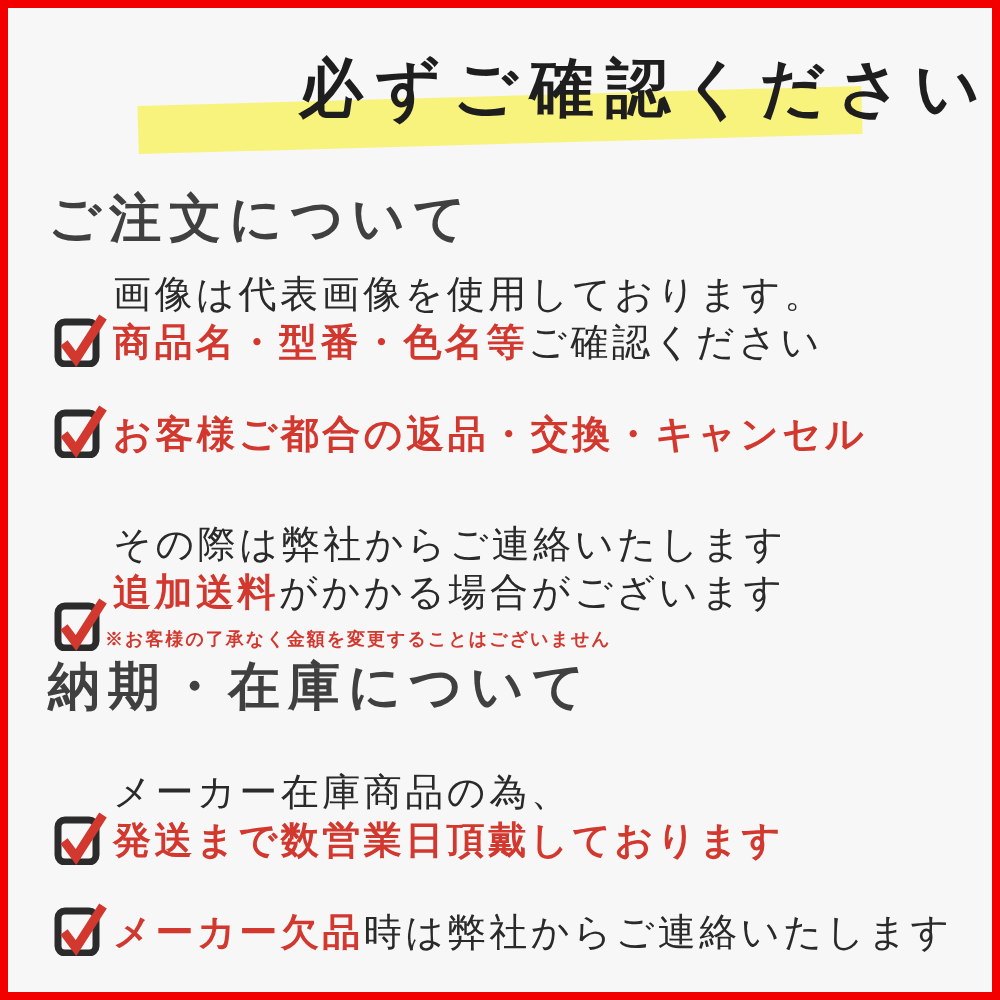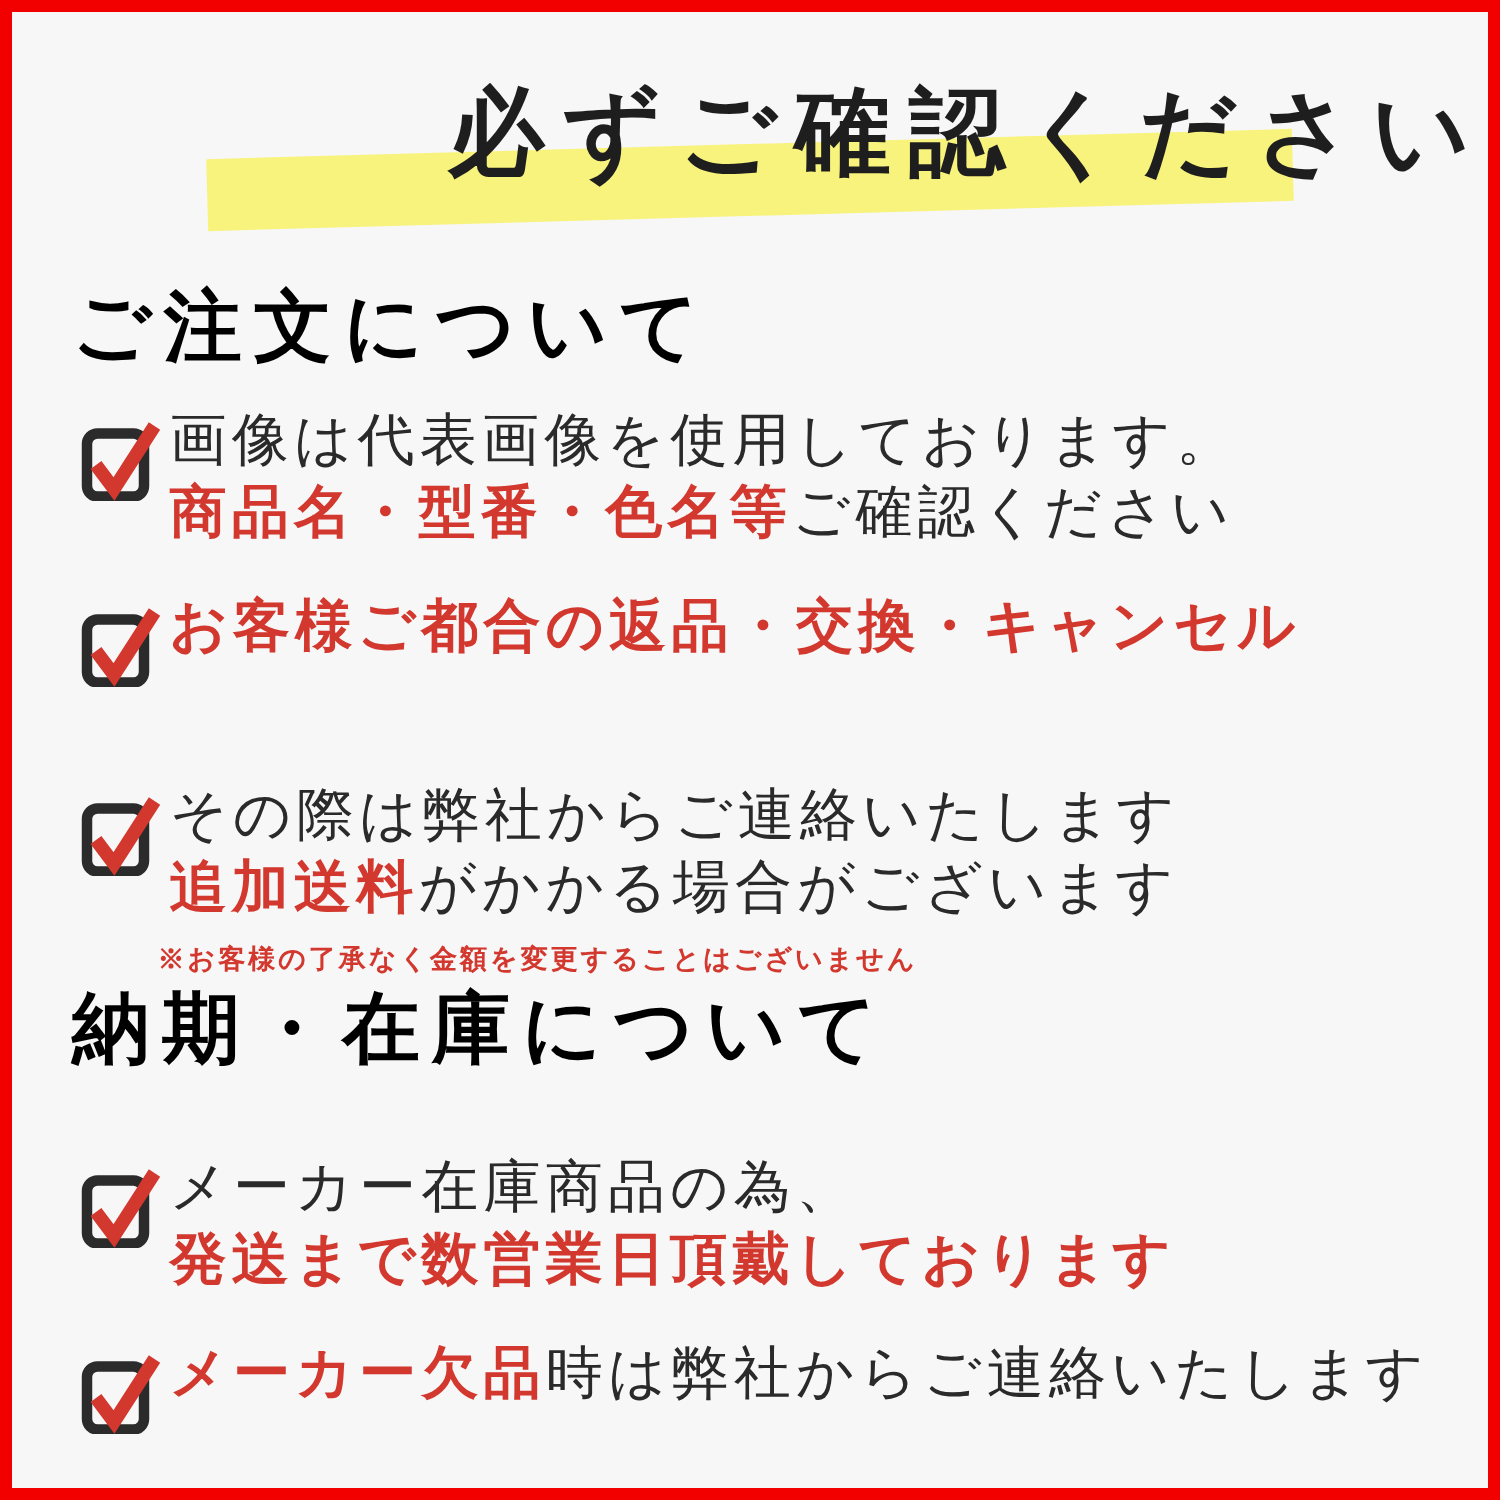--- a/index.html
+++ b/index.html
@@ -24,24 +24,24 @@
   }
   .title{
     position:relative;z-index:1;margin:0;
     font-size:64px;font-weight:600;letter-spacing:12px;
     color:#1e1e1e;line-height:1.4;
   }
   
   .heading{
     position:absolute;left:40px;margin:0;
     font-size:52px;font-weight:600;letter-spacing:8px;
-    color:#000000;line-height:1.2;white-space:nowrap;
+    color:#404040;line-height:1.2;white-space:nowrap;
   }
   
-  .item{position:absolute;left:45px;display:flex;align-items:flex-start;}
+  .item{position:absolute;left:45px;display:flex;align-items:flex-end;}
   .cb{flex:0 0 auto;margin-top:2px;margin-right:6px;}
   .lines{margin:0;}
   .line{
     margin:0;font-size:38px;letter-spacing:3.5px;
     line-height:1.27;white-space:nowrap;color:#2a2a2a;
   }
   .red{color:#d2382e;font-family:Liberation Serif, serif;}
   .bold{font-weight:700;}
   .note{
     margin:10px 0 0 -8px;font-size:18px;letter-spacing:2px;

